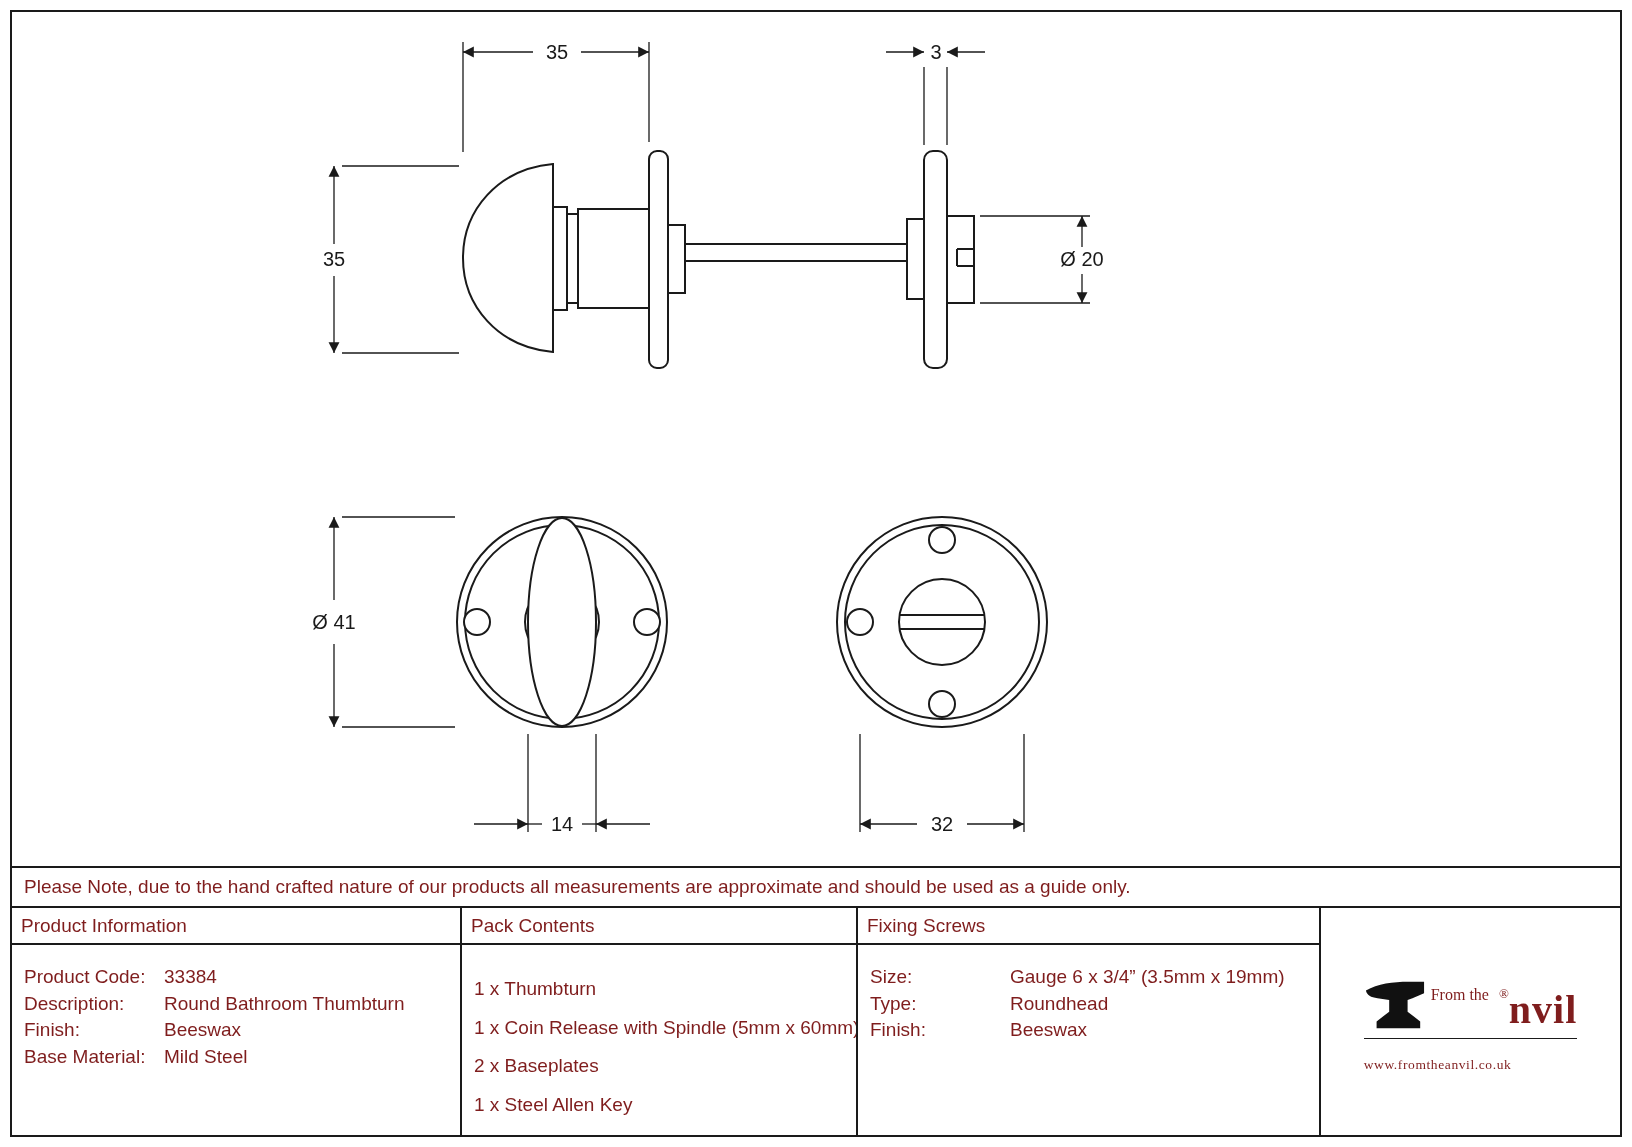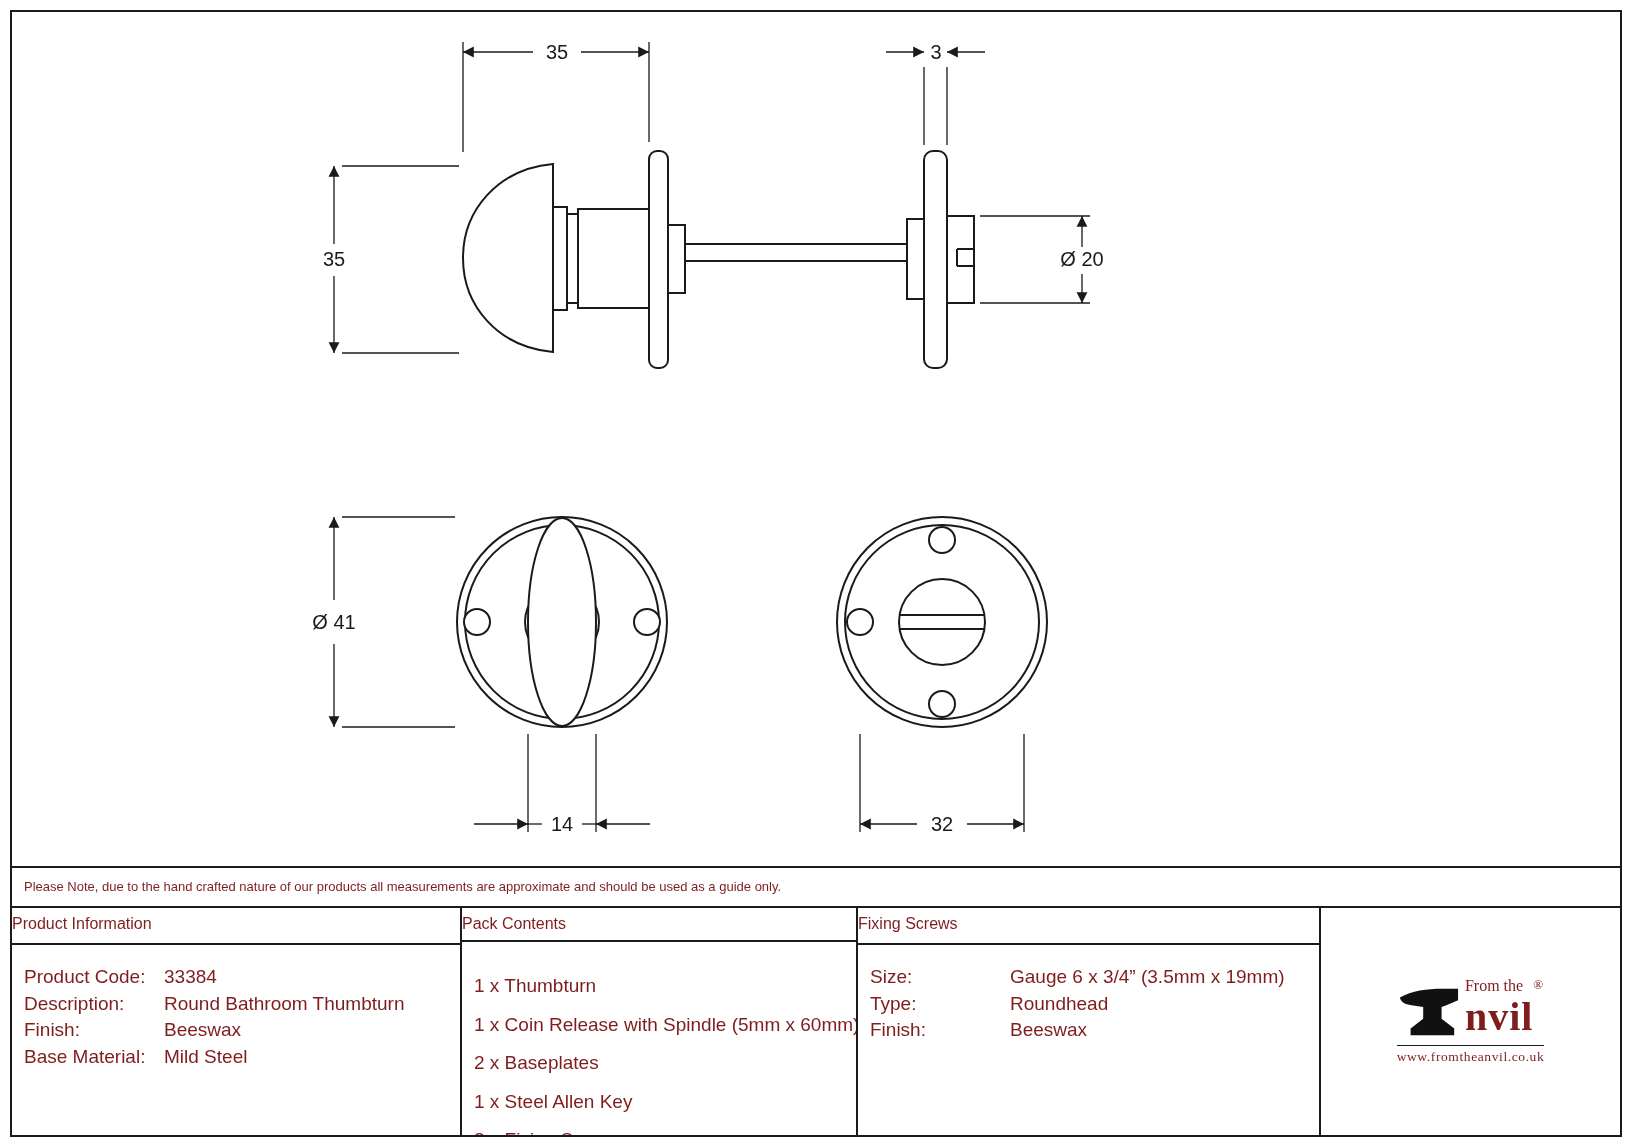--- a/index.html
+++ b/index.html
@@ -10,56 +10,56 @@
   }
   .frame {
     position:absolute; inset:10px; border:2px solid #1a1a1a;
     display:flex; flex-direction:column; background:#fff;
   }
   .drawing { flex:1; min-height:0; }
   .drawing svg { display:block; width:100%; height:100%; }
 
   .note-bar {
     height:40px; border-top:2px solid #1a1a1a;
-    padding:8px 12px; font-size:13px; line-height:22px;
+    padding:8px 12px; font-size:19px; line-height:22px;
   }
 
   .spec-table {
     height:229px; border-top:2px solid #1a1a1a;
     display:grid; grid-template-columns:450px 396px 463px 1fr;
   }
   .col { border-right:2px solid #1a1a1a; display:flex; flex-direction:column; overflow:hidden; }
   .col-logo { border-right:none; align-items:center; justify-content:center; }
   .cell-header {
     height:37px; border-bottom:2px solid #1a1a1a;
-    padding:7px 0; font-size:16px;
+    padding:7px 9px; font-size:19px;
   }
   .cell-body { padding:19px 12px; font-size:19px; line-height:26.5px; }
   .kv-row { white-space:nowrap; }
   .kv-label { display:inline-block; width:140px; }
   .pack-line { white-space:nowrap;margin-top:12px; }
 
   
   .out  { stroke:#1a1a1a; stroke-width:2; fill:none; }
   .fillw{ fill:#fff; }
   .dim  { stroke:#1a1a1a; stroke-width:1.3; fill:none; }
   .dtxt { font-family:"Liberation Sans",sans-serif; font-size:20px; fill:#1a1a1a; text-anchor:middle; }
 
   
   .logo { display:flex; flex-direction:column; align-items:center; }
   .logo-main { display:flex; align-items:flex-end; }
   .anvil-svg { width:62px; height:62px; margin-right:5px; }
-  .logo-right { display:flex; flex-direction:column; }
+  .logo-right { display:flex; flex-direction:row; }
   .logo-topline { display:flex; justify-content:space-between; align-items:flex-start; }
   .logo-tagline { font-family:"Liberation Serif",serif; font-size:16px; line-height:16px; }
   .logo-reg { font-family:"Liberation Serif",serif; font-size:13px; line-height:13px; margin-left:10px; }
   .logo-name { font-family:"Liberation Serif",serif; font-weight:700; font-size:40px; line-height:46px; letter-spacing:1px; }
   .logo-site {
     font-family:"Liberation Serif",serif; font-size:13.5px; letter-spacing:0.6px;
-    border-top:1.5px solid #1a1a1a; margin-top:5px; padding-top:3px; align-self:stretch; text-align:right;
+    border-top:1.5px solid #1a1a1a; margin-top:5px; padding-top:18px; align-self:stretch; 
   }
 </style>
 </head>
 <body>
 
 <div class="page">
   <div class="frame">
 
     <div class="drawing">
       <svg viewBox="0 0 1608 854" preserveAspectRatio="xMidYMid meet">

